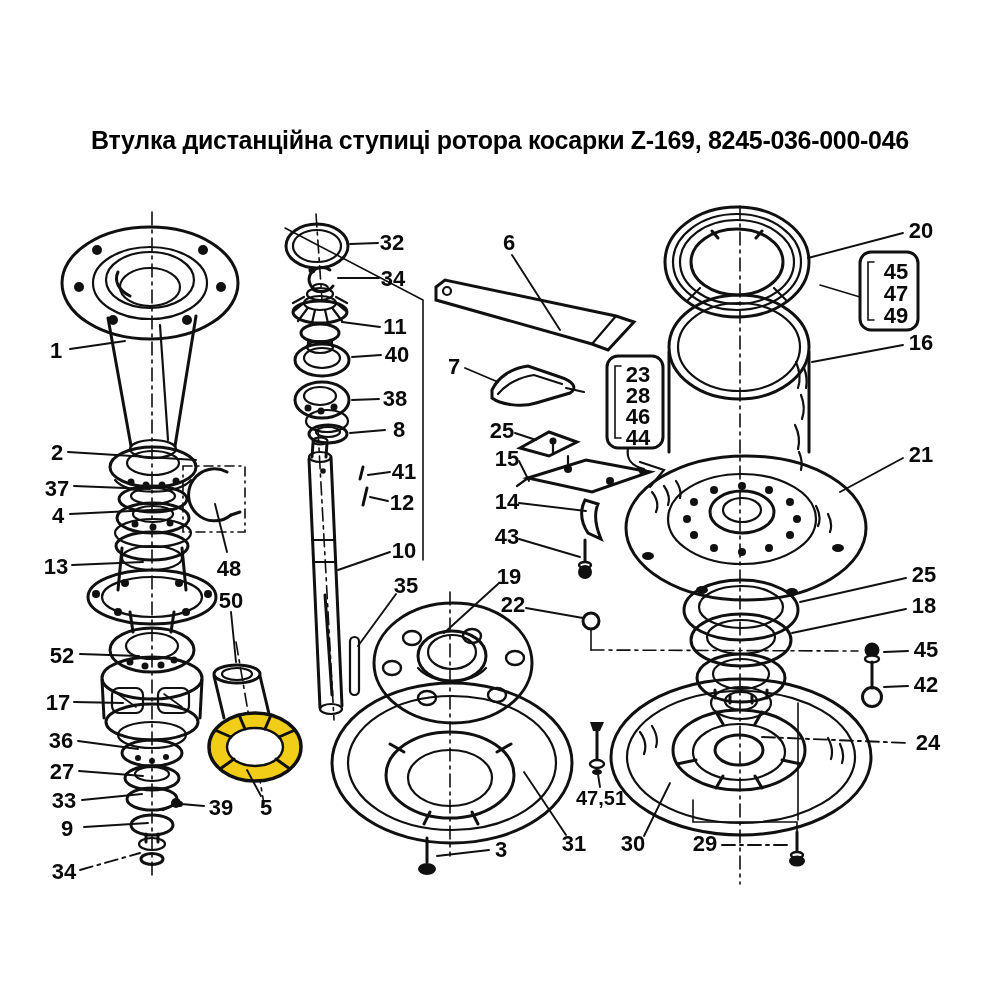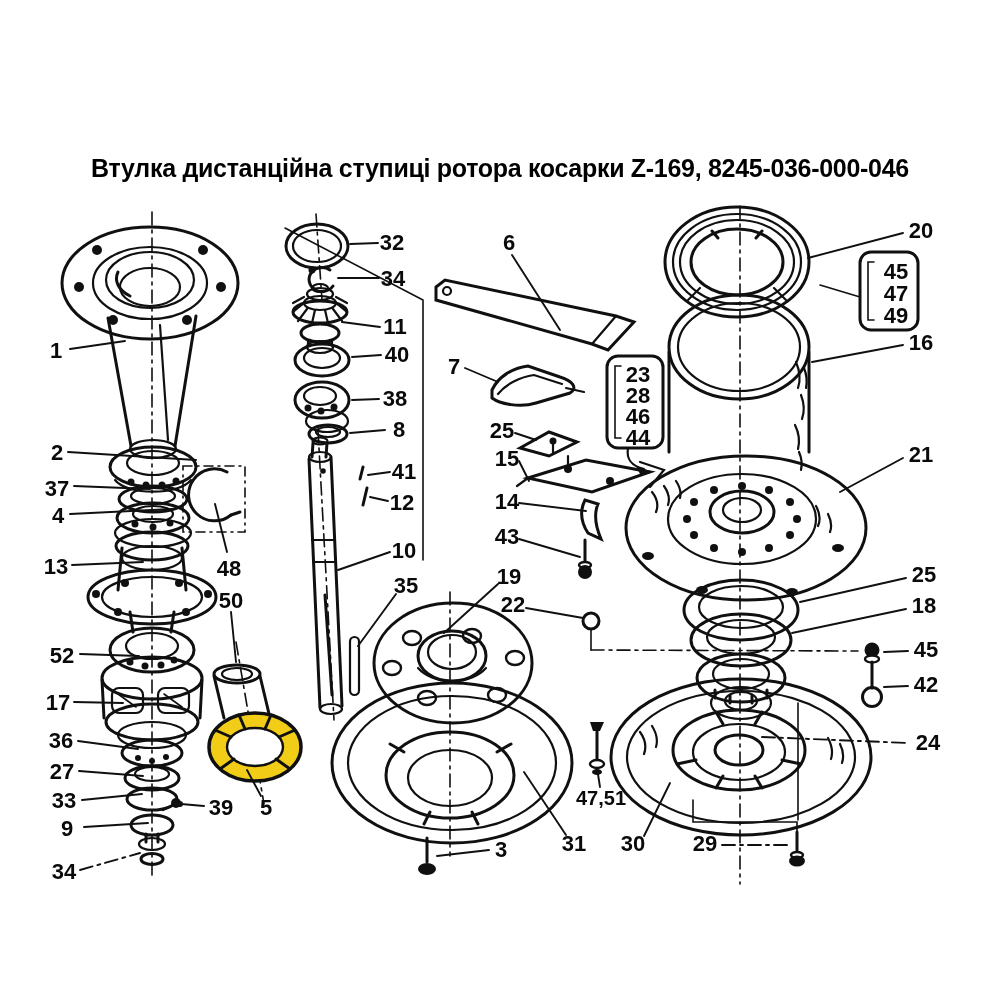--- a/index.html
+++ b/index.html
@@ -1,19 +1,19 @@
 <!DOCTYPE html>
 <html><head>
 <meta charset="utf-8">
 <style>
   html,body{margin:0;padding:0;background:#fff;}
   .page{position:relative;width:1000px;height:1000px;background:#fff;overflow:hidden;
         font-family:"Liberation Sans",sans-serif;}
   .title{position:absolute;top:126px;left:0;right:0;text-align:center;
-         font-size:25px;font-weight:bold;letter-spacing:-0.3px;color:#000;white-space:nowrap;margin-top:28px;}
+         font-size:25px;font-weight:bold;letter-spacing:-0.3px;color:#000;white-space:nowrap;}
   svg{position:absolute;left:0;top:0;}
   .ln{fill:none;stroke:#101010;stroke-width:3;stroke-linecap:round;}
   .l2{fill:none;stroke:#101010;stroke-width:2.2;stroke-linecap:round;}
   .l1{fill:none;stroke:#101010;stroke-width:1.6;stroke-linecap:round;}
   .lnw{fill:#fff;stroke:#101010;stroke-width:2.4;}
   .lead{fill:none;stroke:#101010;stroke-width:1.9;stroke-linecap:round;}
   .dd{stroke-dasharray:13 5 3 5;}
   .fillb{fill:#101010;stroke:none;}
   .lbl{font-family:"Liberation Sans",sans-serif;font-weight:bold;font-size:22px;fill:#0a0a0a;}
   .lblsm{font-size:20px;}

